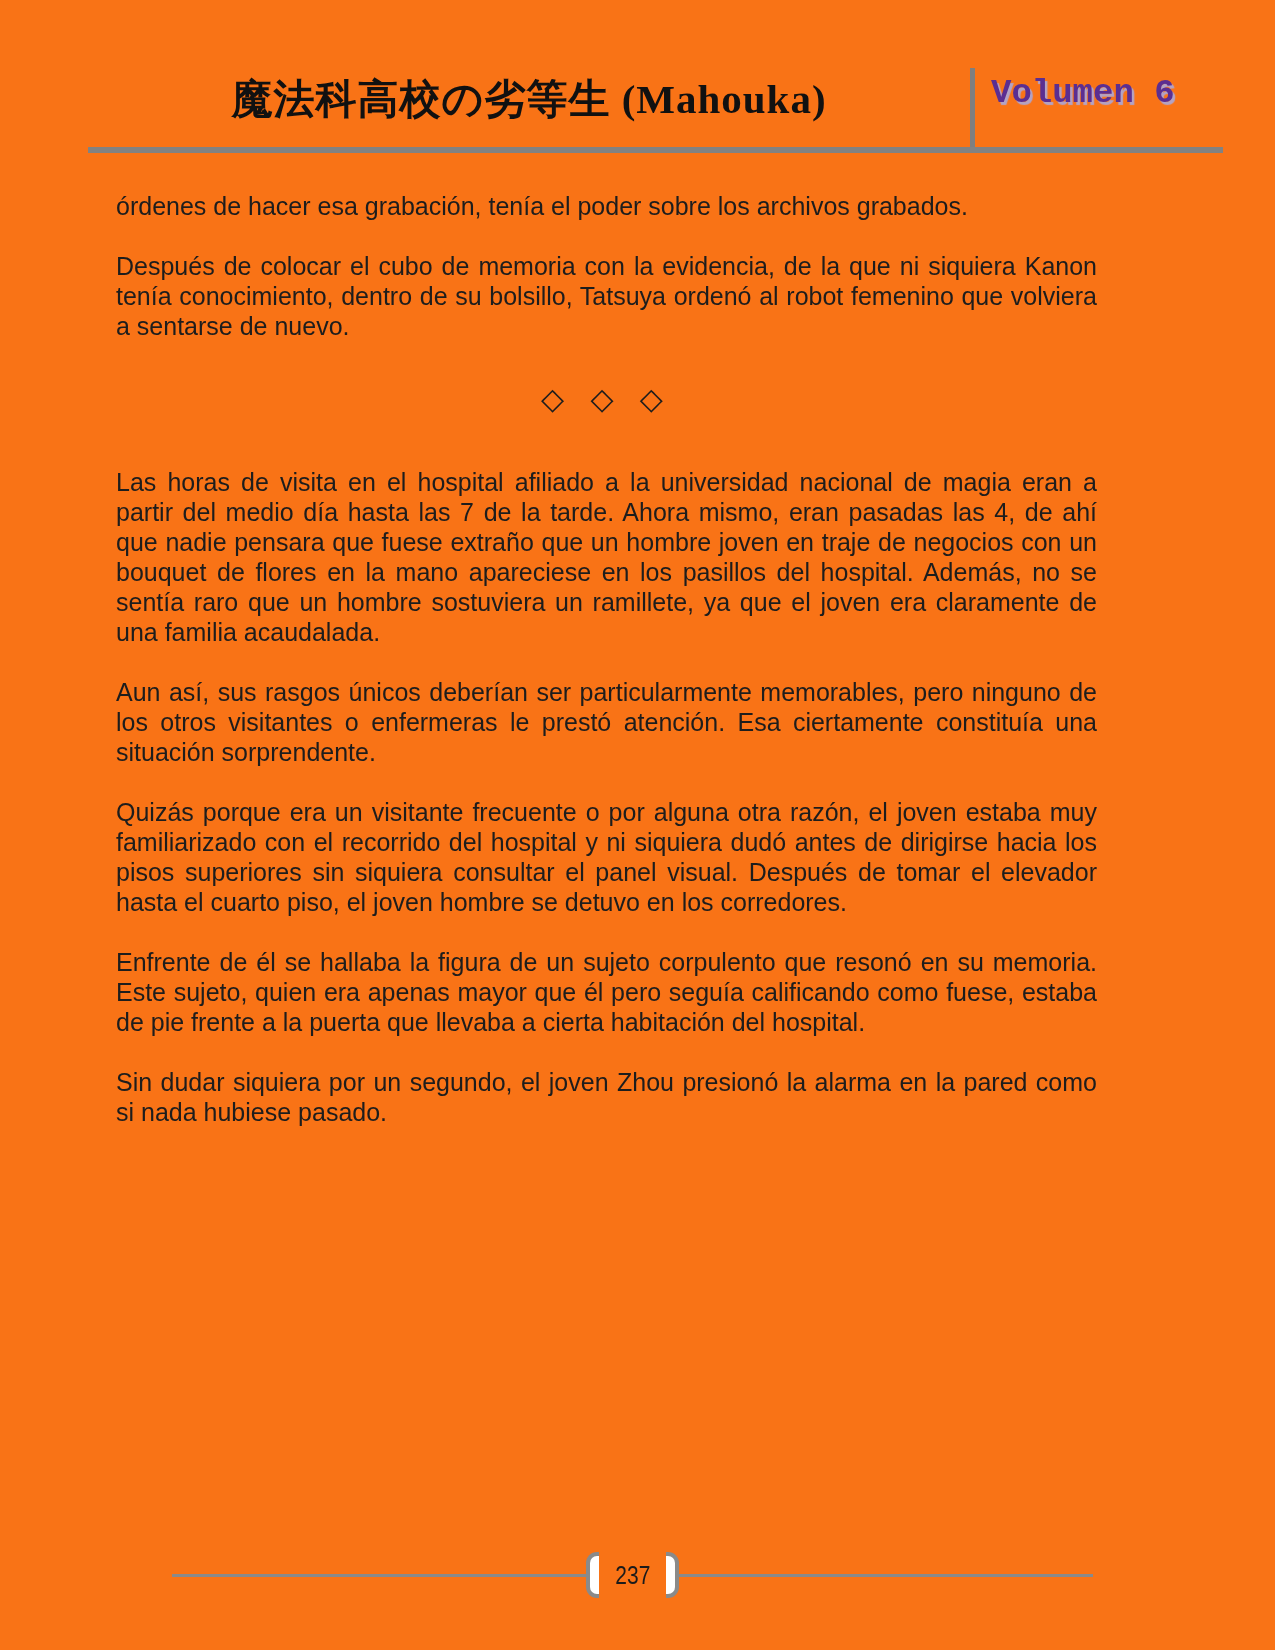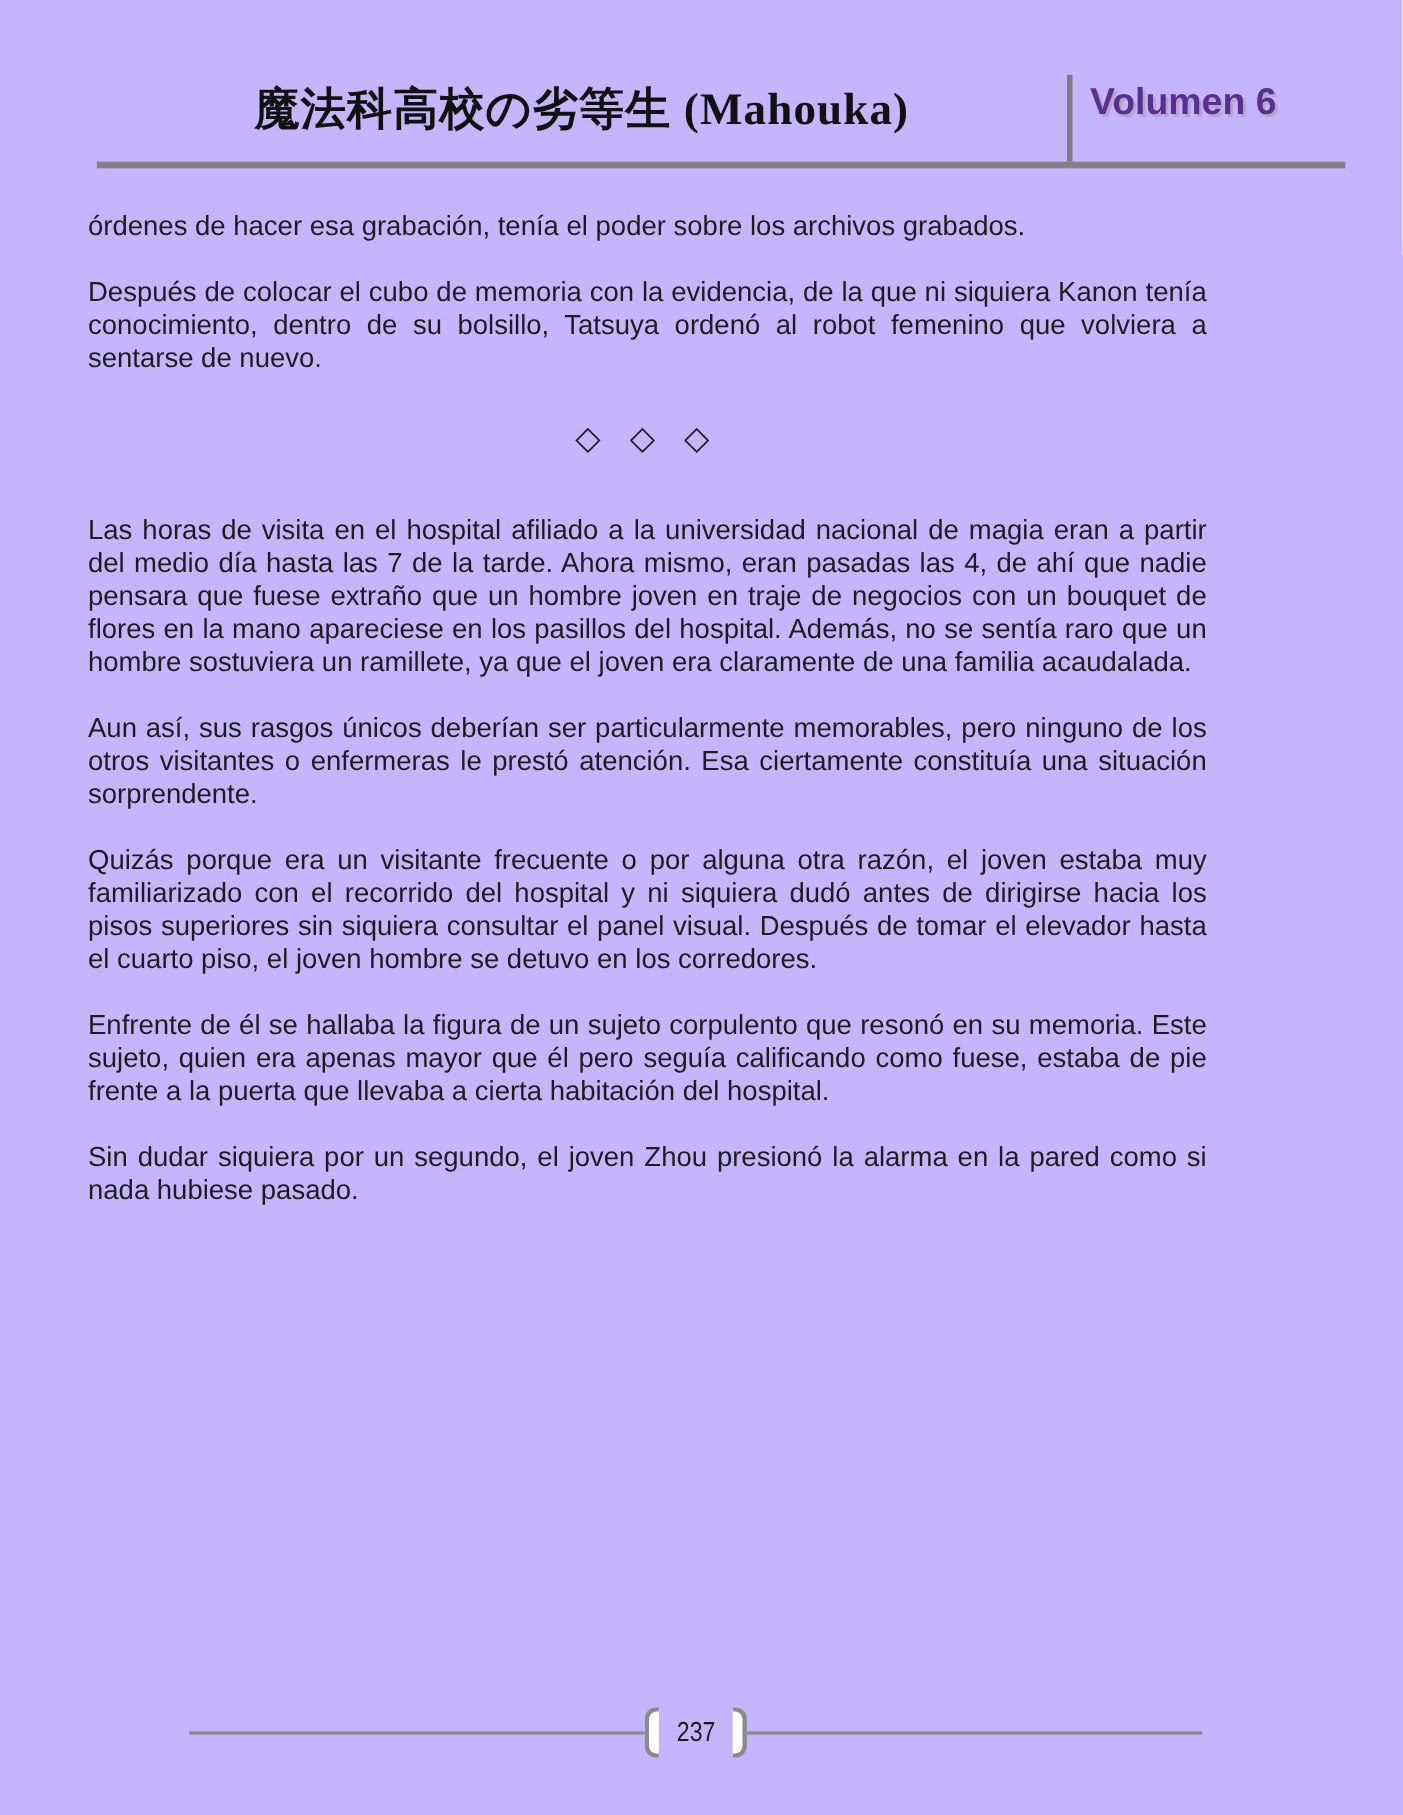--- a/index.html
+++ b/index.html
@@ -1,20 +1,20 @@
 <!DOCTYPE html>
 <html><head>
 <meta charset="utf-8">
 <style>
   html, body { margin: 0; padding: 0; background: #ffffff; }
   .page {
     position: relative;
     width: 1275px;
     height: 1650px;
-    background: #c4b5fd;
+    background: #f97316;
     overflow: hidden;
     font-family: "Liberation Sans", "DejaVu Sans", sans-serif;
   }
 
   
   .header {
     margin: 68px 52px 0 88px;
     display: flex;
     align-items: stretch;
   }
@@ -33,35 +33,35 @@
   }
   .header-divider {
     width: 5px;
     background: #7f7f7f;
   }
   .volume-area {
     width: 232px;
     padding: 6px 0 0 16px;
   }
   .volume-label {
-    font-family: Liberation Sans, sans-serif;
+    font-family: Liberation Mono, monospace;
     font-weight: 700;
     font-size: 34px;
     color: #5B2E91;
     text-shadow: 2.5px 2.5px 1px #b3a3c6;
   }
   .header-rule {
     height: 6px;
     background: #828282;
     margin: 0 52px 0 88px;
   }
 
   
   .body {
-    margin: 38px 178px 0 80px; 
+    margin: 38px 178px 0 116px; 
   }
   .body p {
     margin: 0 0 30px 0;
     font-size: 25px;
     line-height: 30px;
     color: #1d1d1d;
     text-align: justify;
   }
   .separator {
     margin: 40px 0 50px 0;

